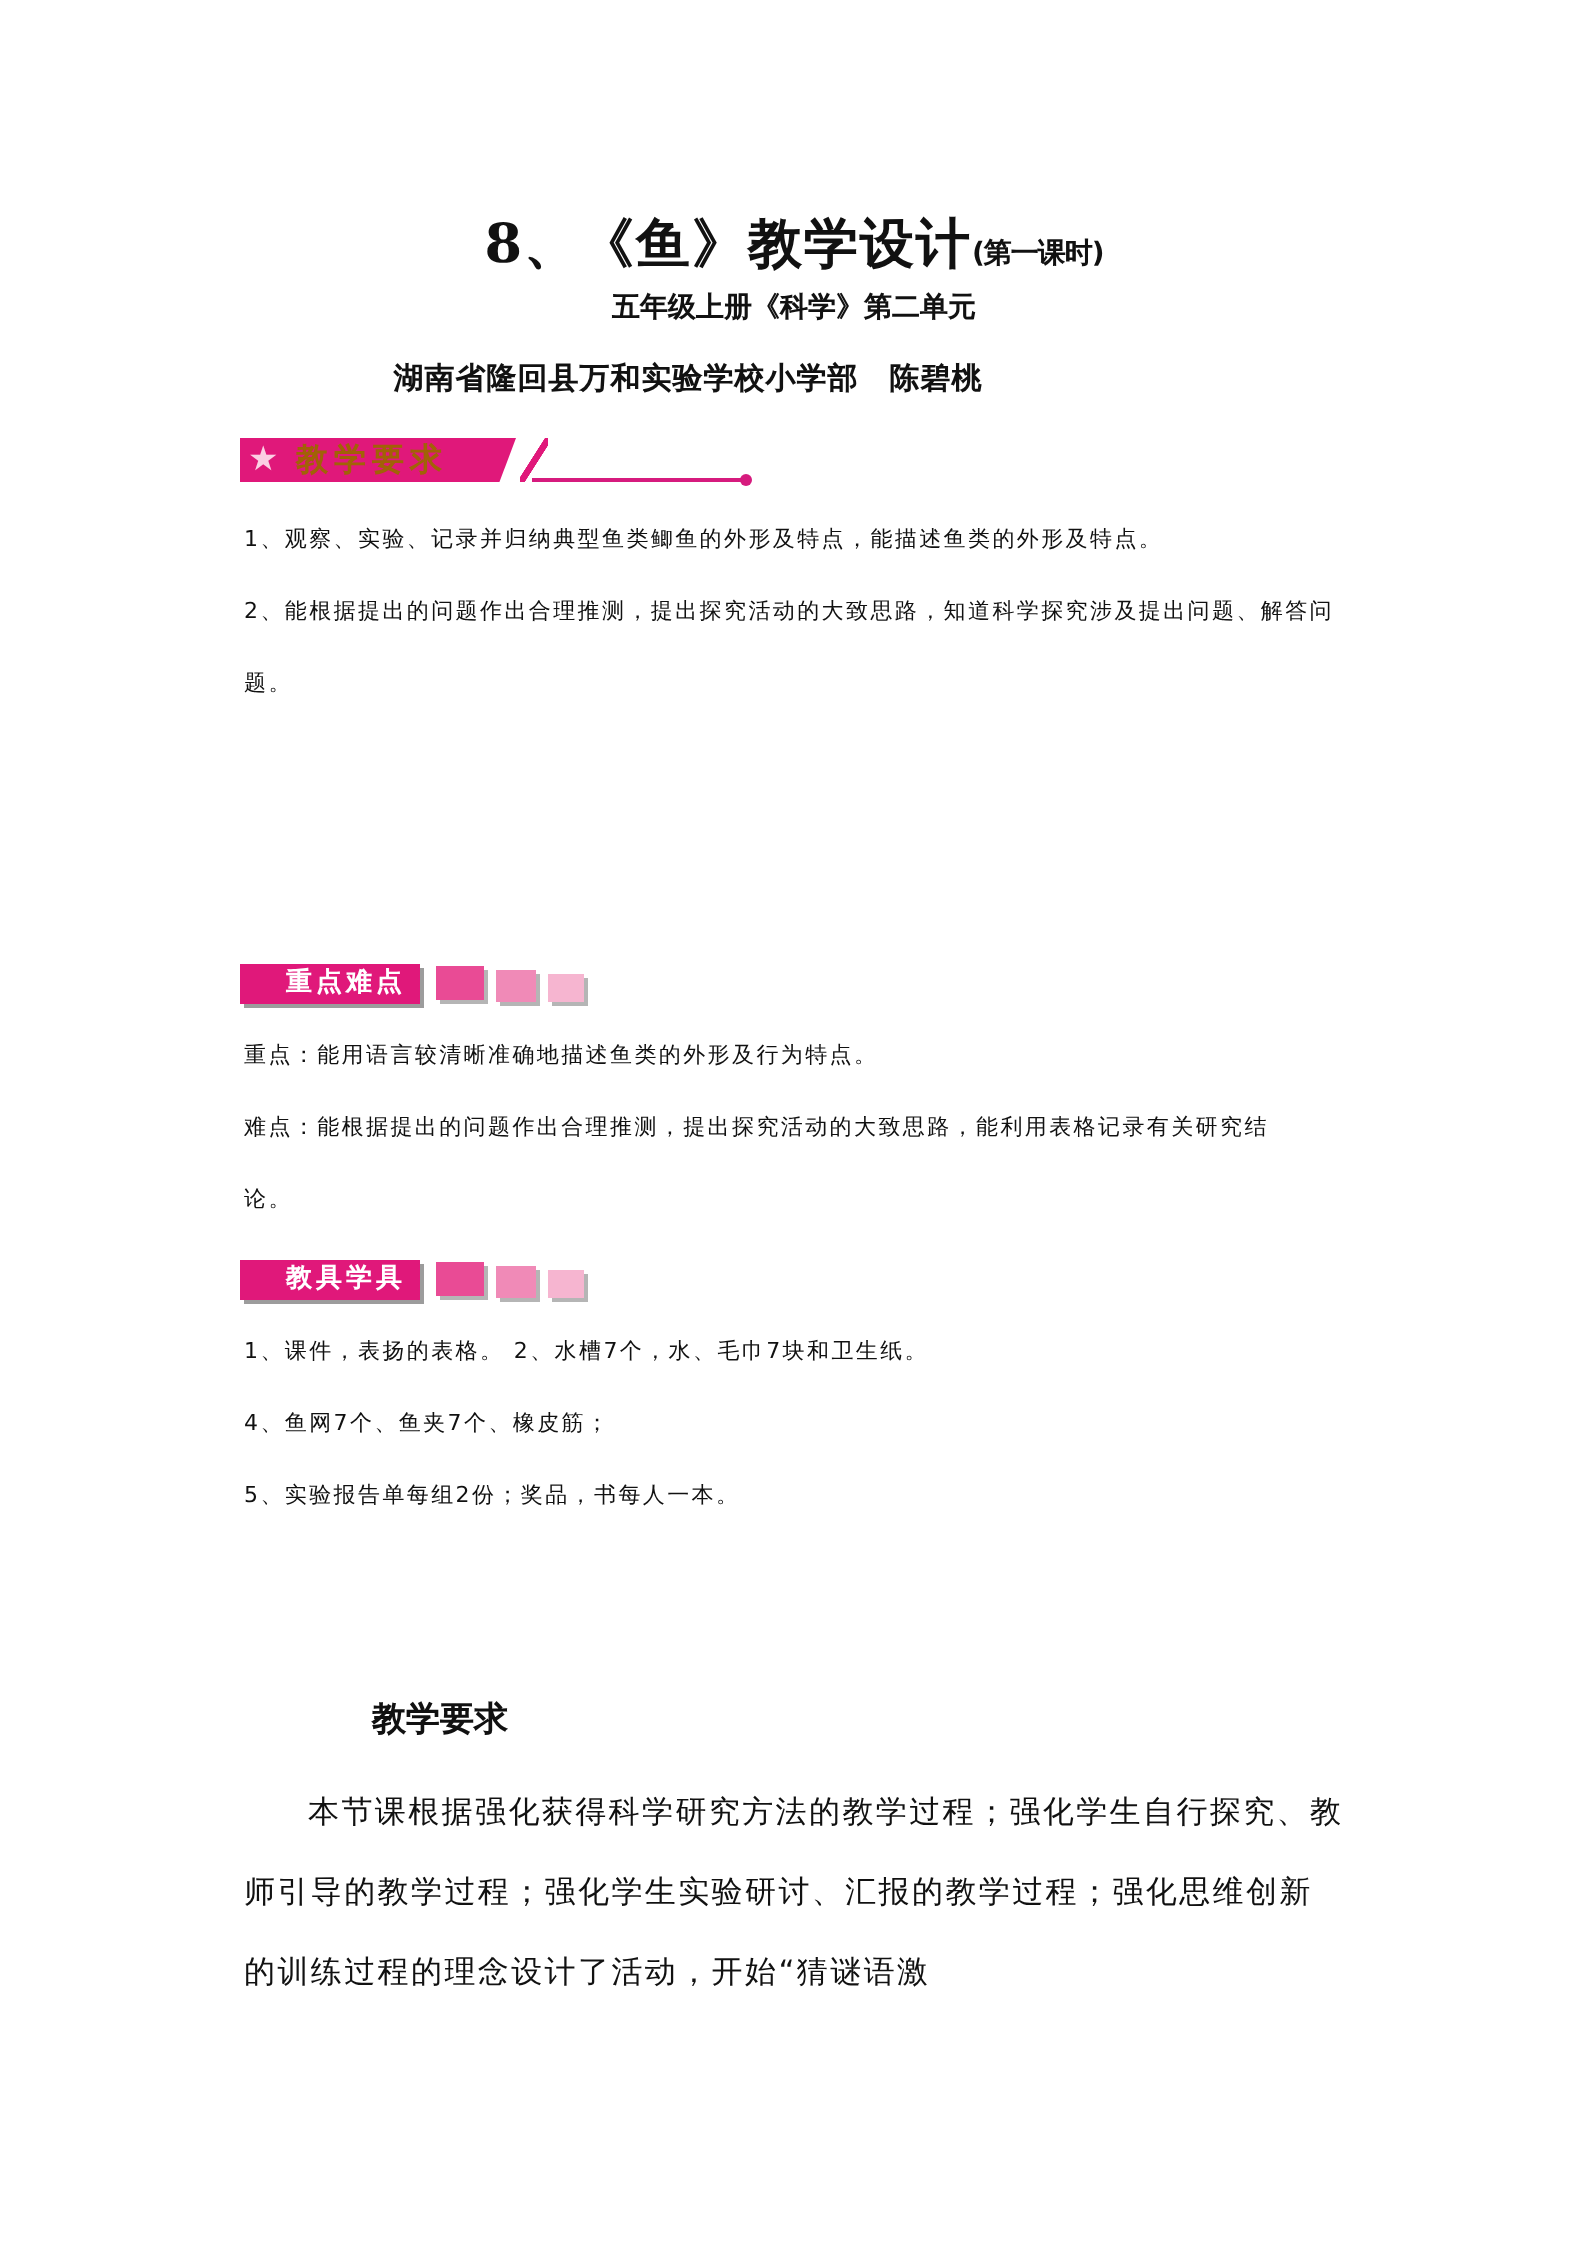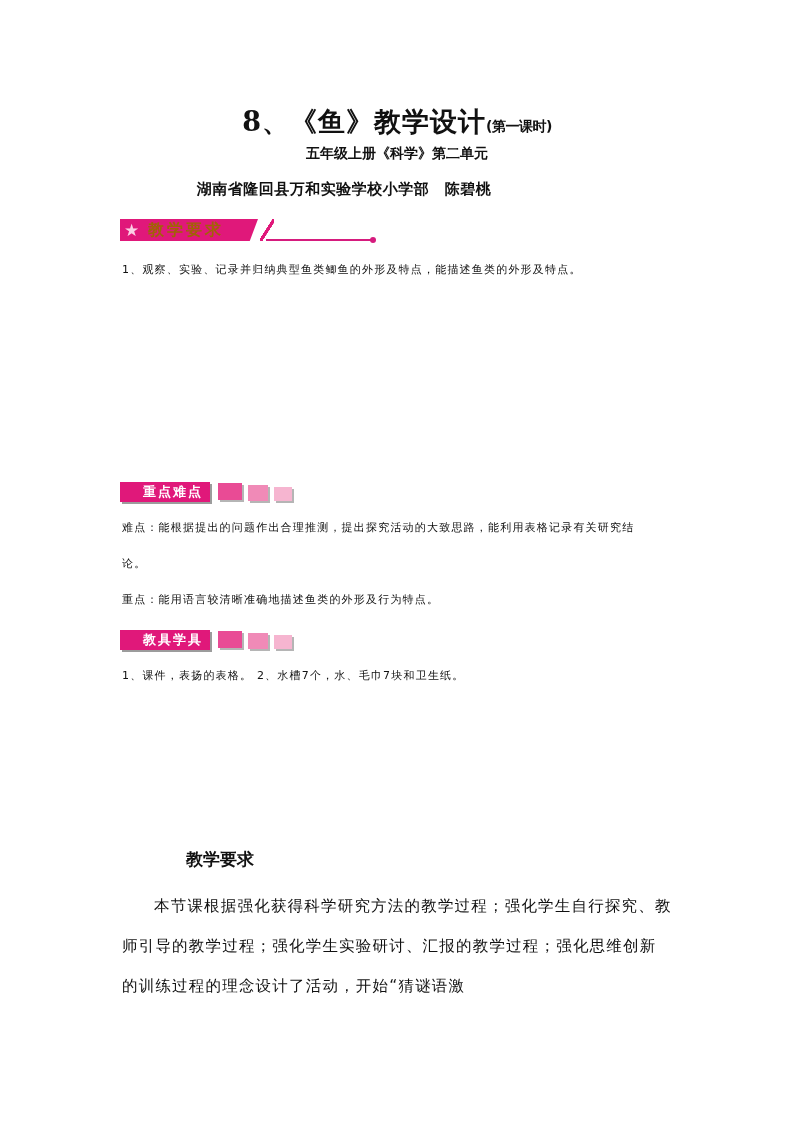--- a/index.html
+++ b/index.html
@@ -54,39 +54,42 @@
 <div class="banner1">
   <div class="bar"></div>
   <div class="slash"></div>
   <div class="line"></div>
   <div class="dot"></div>
   <span class="star">★</span>
   <span class="label">教学要求</span>
 </div>
 <div class="para" style="top:252px;">
   <div>1、观察、实验、记录并归纳典型鱼类鲫鱼的外形及特点，能描述鱼类的外形及特点。</div>
+  <div>2、能根据提出的问题作出合理推测，提出探究活动的大致思路，知道科学探究涉及提出问题、解答问题。</div>
 </div>
 
 <div class="banner2" style="top:482px;">
   <div class="bar"></div>
   <span class="label">重点难点</span>
   <div class="sq sq1"></div>
   <div class="sq sq2"></div>
   <div class="sq sq3"></div>
 </div>
 <div class="para" style="top:510px; width:530px;">
+  <div>重点：能用语言较清晰准确地描述鱼类的外形及行为特点。</div>
   <div>难点：能根据提出的问题作出合理推测，提出探究活动的大致思路，能利用表格记录有关研究结论。</div>
-  <div>重点：能用语言较清晰准确地描述鱼类的外形及行为特点。</div>
 </div>
 
 <div class="banner2" style="top:630px;">
   <div class="bar"></div>
   <span class="label">教具学具</span>
   <div class="sq sq1"></div>
   <div class="sq sq2"></div>
   <div class="sq sq3"></div>
 </div>
 <div class="para" style="top:658px;">
   <div>1、课件，表扬的表格。 2、水槽7个，水、毛巾7块和卫生纸。</div>
+  <div>4、鱼网7个、鱼夹7个、橡皮筋；</div>
+  <div>5、实验报告单每组2份；奖品，书每人一本。</div>
 </div>
 
 <div class="section-title">教学要求</div>
 <div class="concept">本节课根据强化获得科学研究方法的教学过程；强化学生自行探究、教师引导的教学过程；强化学生实验研讨、汇报的教学过程；强化思维创新的训练过程的理念设计了活动，开始“猜谜语激</div>
 
 </body></html>

